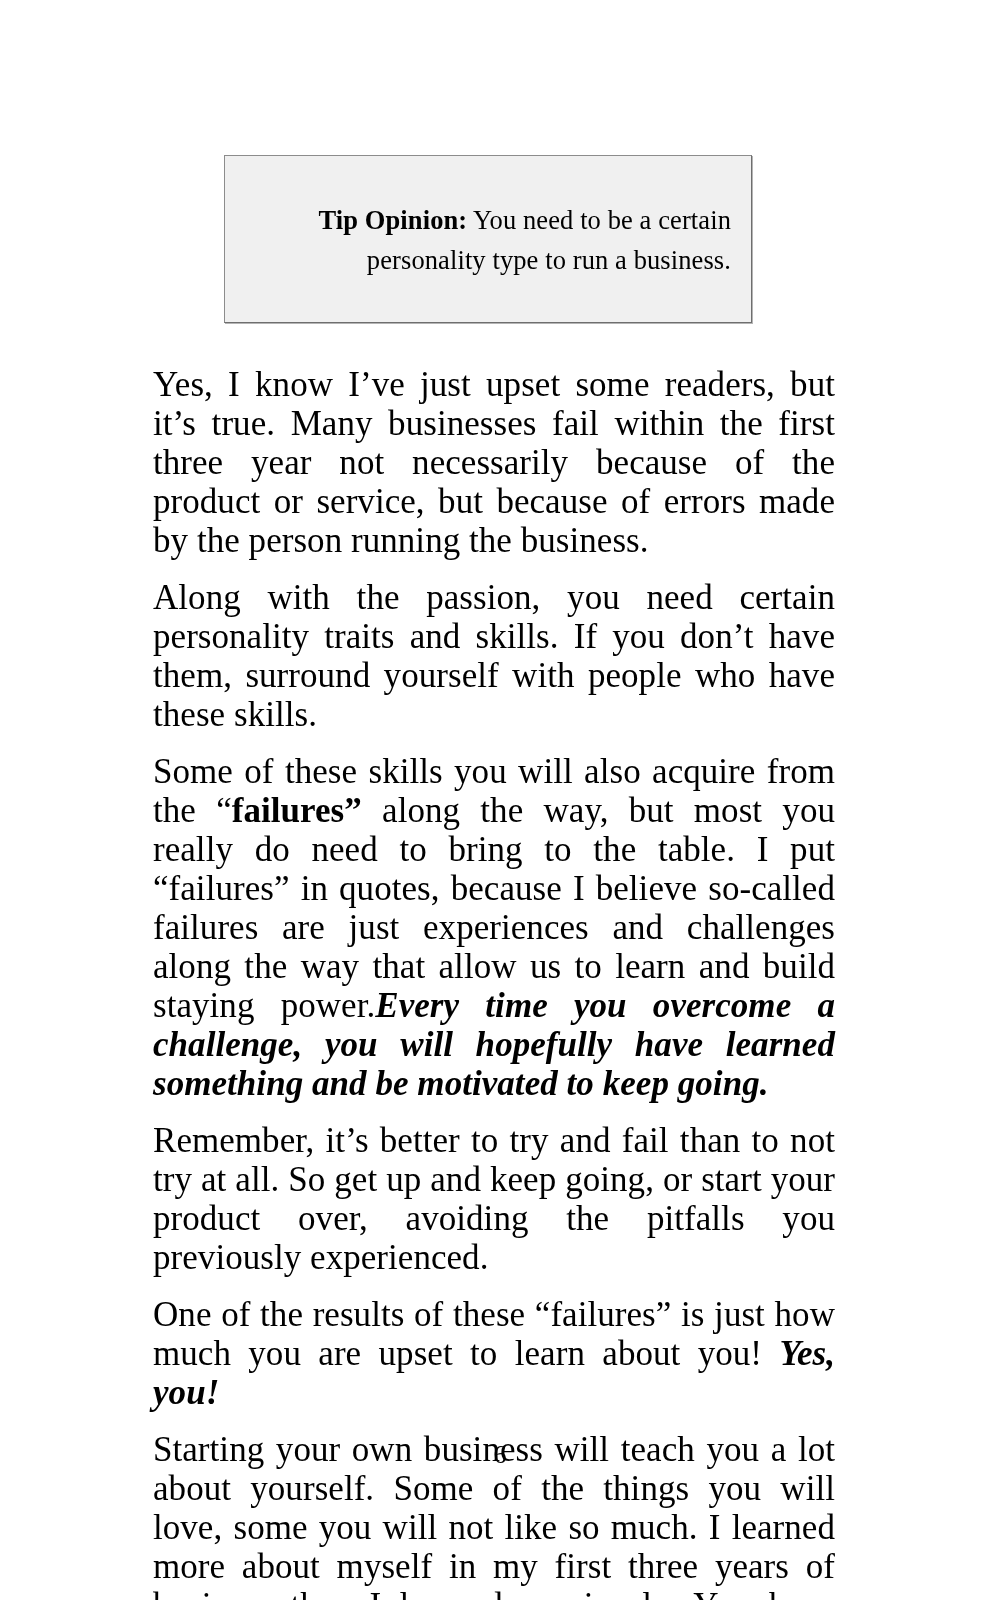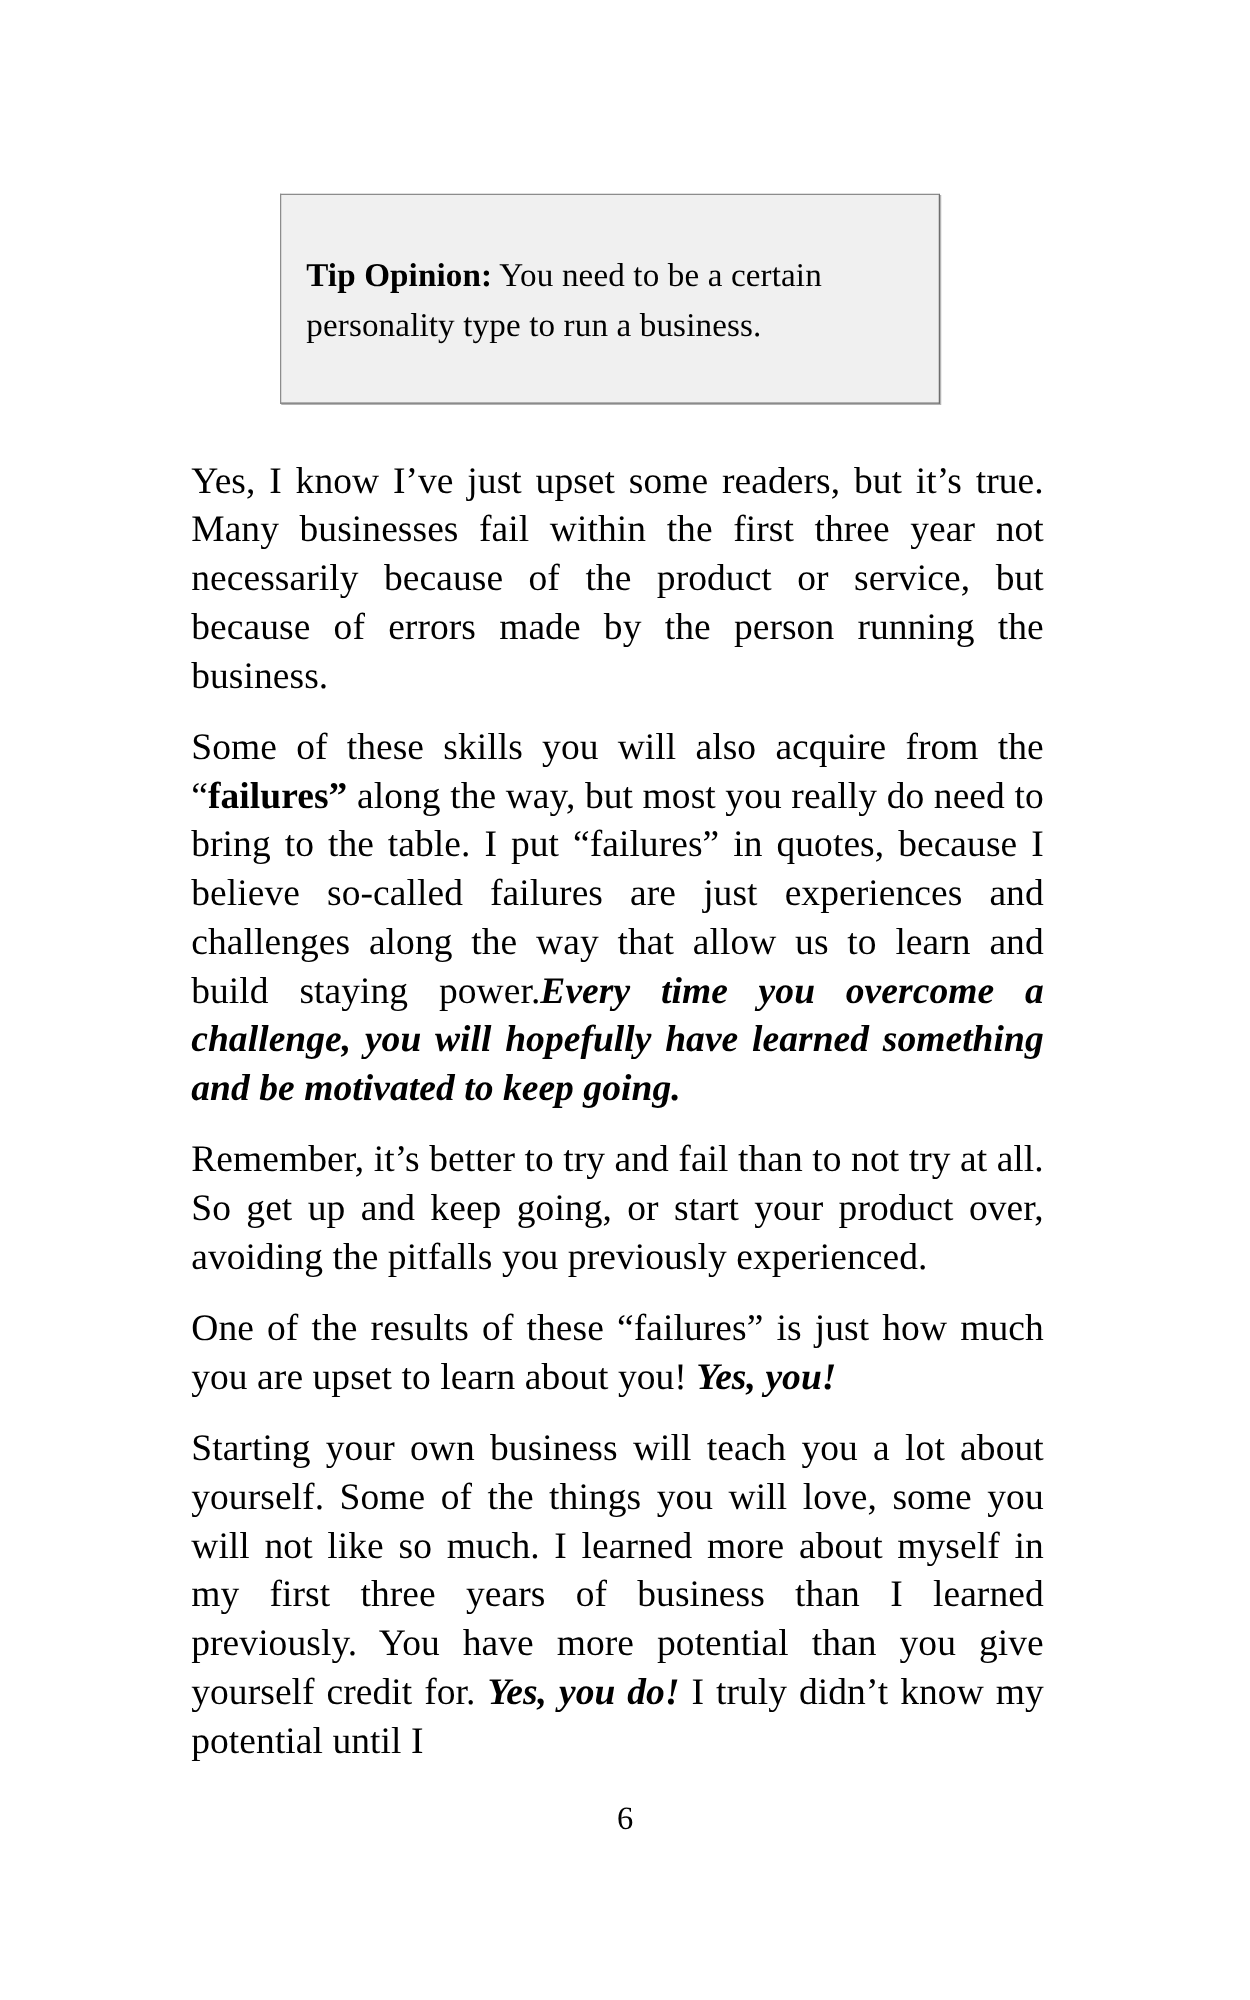--- a/index.html
+++ b/index.html
@@ -38,30 +38,30 @@
     background: #f0f0f0;
     border: 1px solid #8c8c8c;
     border-right-color: #6e6e6e;
     border-bottom-color: #6e6e6e;
     box-shadow: 1px 1px 0 0 #b4b4b4;
     padding: 17px 20px 16px 20px;
   }
   .tip-text {
     font-size: 26.5px;
     line-height: 40px;
-    text-align: left;
+    text-align: right;
     letter-spacing: 0.1px;
   }
   .tip-label {
     font-weight: bold;
   }
 
   
   .para {
-    font-size: 30px;
+    font-size: 35px;
     line-height: 39px;
     text-align: justify;
     text-justify: inter-word;
     margin: 0;
     letter-spacing: 0.05px;
   }
   .para + .para {
     margin-top: 18px;
   }
   #para-1 {
@@ -96,20 +96,21 @@
 <div class="page">
 
   <div class="content">
 
     <div class="tip-box">
       <p class="tip-text"><span class="tip-label">Tip Opinion:</span><span> You need to be a certain personality type to run a business.</span></p>
     </div>
 
     <p class="para" id="para-1">Yes, I know I’ve just upset some readers, but it’s true. Many businesses fail within the first three year not necessarily because of the product or service, but because of errors made by the person running the business.</p>
 
+    <p class="para">Along with the passion, you need certain personality traits and skills. If you don’t have them, surround yourself with people who have these skills.</p>
 
     <p class="para"><span>Some of these skills you will also acquire from the “</span><b class="em-bold">failures”</b><span> along the way, but most you really do need to bring to the table. I put “failures” in quotes, because I believe so-called failures are just experiences and challenges along the way that allow us to learn and build staying power.</span><i class="em-bolditalic">Every time you overcome a challenge, you will hopefully have learned something and be motivated to keep going.</i></p>
 
     <p class="para">Remember, it’s better to try and fail than to not try at all. So get up and keep going, or start your product over, avoiding the pitfalls you previously experienced.</p>
 
     <p class="para"><span>One of the results of these “failures” is just how much you are upset to learn about you! </span><i class="em-bolditalic">Yes, you!</i></p>
 
     <p class="para"><span>Starting your own business will teach you a lot about yourself. Some of the things you will love, some you will not like so much. I learned more about myself in my first three years of business than I learned previously. You have more potential than you give yourself credit for. </span><i class="em-bolditalic">Yes, you do!</i><span> I truly didn’t know my potential until I</span></p>
 
   </div>

